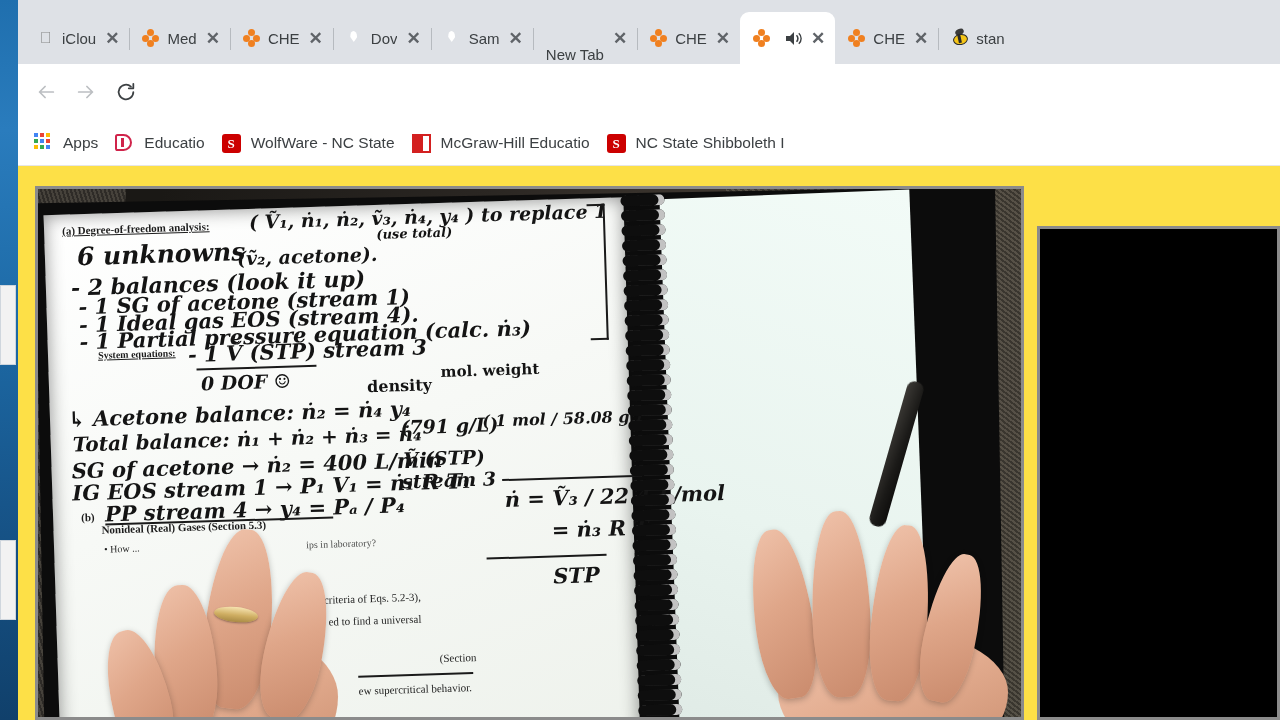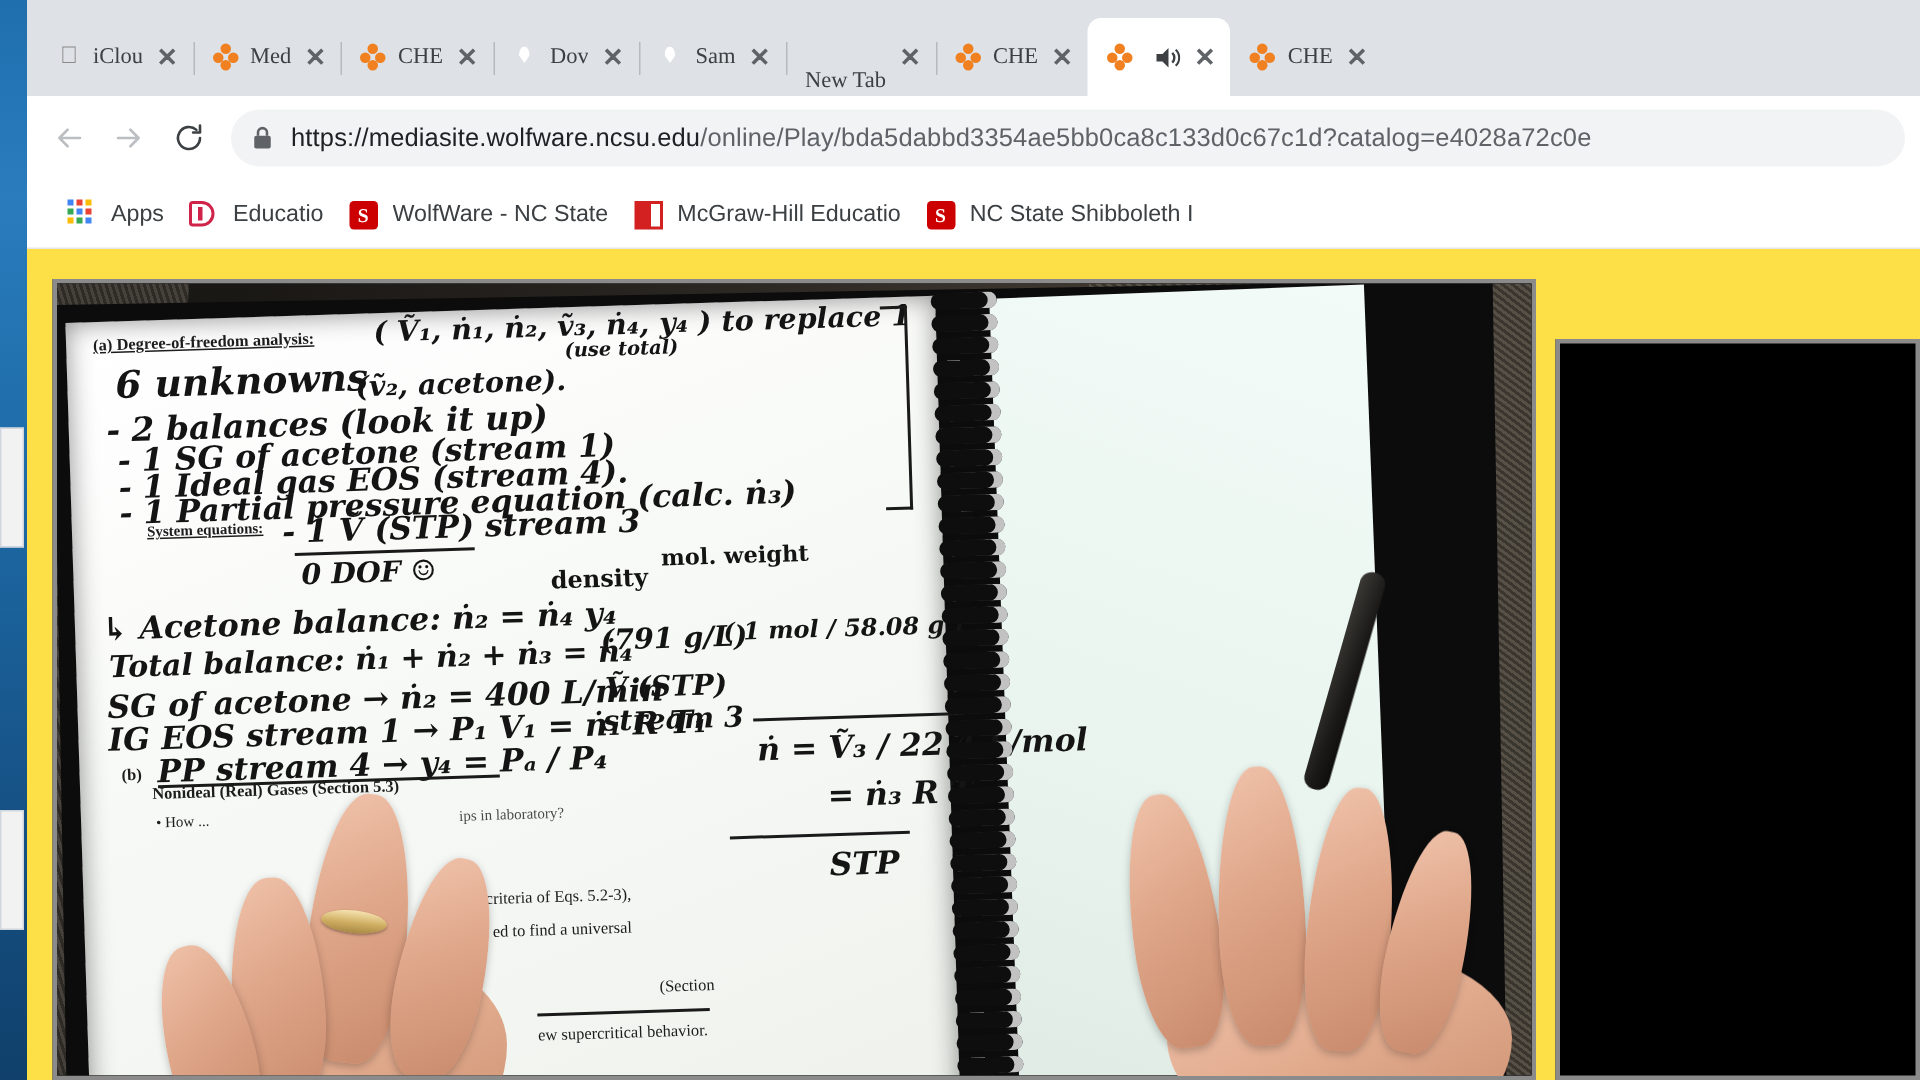--- a/index.html
+++ b/index.html
@@ -38,21 +38,21 @@
     position:relative;height:52px;min-width:0;
     display:flex;align-items:center;gap:7px;
     padding:0 10px 0 13px;box-sizing:border-box;
     font-size:15px;color:#3c4043;white-space:nowrap;
     border-radius:9px 9px 0 0;
   }
   .tab .tab-sep{
     position:absolute;left:0;top:16px;width:1px;height:22px;background:#b6babf;
   }
   .tab.active{background:#ffffff;color:#202124;}
-  .tab-title{overflow:hidden;max-width:58px;text-overflow:clip;display:inline-block;font-family:Liberation Serif, serif;}
+  .tab-title{overflow:hidden;max-width:58px;text-overflow:clip;display:inline-block;}
   .tab.t-newtab .tab-title{max-width:70px;margin-top:32px;}
   .tab.active .tab-title{max-width:6px;}
   .tab-close{
     font-size:17px;font-weight:bold;color:#5f6368;line-height:1;
     margin-left:2px;cursor:default;
   }
   .fav{width:18px;height:18px;flex:none;position:relative;display:inline-block;}
 
   
   .fav-mediasite i{position:absolute;width:7px;height:7px;border-radius:50%;background:#f08020;}
@@ -108,21 +108,21 @@
   .lock{margin-right:12px;display:flex;align-items:center;}
   .url{
     font-size:17px;color:#5f6368;white-space:nowrap;overflow:hidden;
     letter-spacing:0.1px;
   }
   .url .dom{color:#202124;}
 
   
   .bookmarks{
     height:46px;background:#fff;display:flex;align-items:center;
-    padding:0 23px;box-sizing:border-box;gap:0px;
+    padding:0 12px;box-sizing:border-box;gap:0px;
     border-bottom:1px solid #e6e6e6;
   }
   .bm{
     display:flex;align-items:center;gap:9px;padding:0 13px 0 4px;
     font-size:15.5px;color:#3c4043;white-space:nowrap;
   }
   .bm .bmi{width:20px;height:20px;flex:none;position:relative;}
   .bm-label{overflow:hidden;}
 
   
@@ -347,49 +347,49 @@
         <span class="fav fav-mediasite">
             <i></i>
             <i></i>
             <i></i>
             <i></i>
           </span>
         <span class="tab-title">CHE</span>
         <span class="tab-close">✕</span>
       </div>
 
+      <div class="tab">
+        <span class="tab-sep"></span>
+        <span class="fav fav-bee">
+          <span class="wing"></span>
+            <span class="body"></span>
+            <span class="stripe"></span>
+        </span>
+        <span class="tab-title">stan</span>
+      </div>
     </div>
 
     <div class="toolbar">
       <div class="navbtn">
         <svg width="22" height="22" viewBox="0 0 24 24">
           <path d="M20 12H5M11 6l-6 6 6 6" stroke="#bcbfc2" stroke-width="1.9" fill="none" stroke-linecap="round" stroke-linejoin="round"></path>
         </svg>
       </div>
       <div class="navbtn">
         <svg width="22" height="22" viewBox="0 0 24 24">
           <path d="M4 12h15M13 6l6 6-6 6" stroke="#bcbfc2" stroke-width="1.9" fill="none" stroke-linecap="round" stroke-linejoin="round"></path>
         </svg>
       </div>
       <div class="navbtn">
         <svg width="22" height="22" viewBox="0 0 24 24">
           <path d="M20 12a8 8 0 1 1-2.6-5.9" stroke="#3c4043" stroke-width="1.9" fill="none" stroke-linecap="round"></path>
           <path d="M20 3v5h-5" stroke="#3c4043" stroke-width="1.9" fill="none" stroke-linecap="round" stroke-linejoin="round"></path>
         </svg>
       </div>
 
-      <div class="omnibox">
-        <span class="lock">
-          <svg width="14" height="16" viewBox="0 0 14 16">
-            <rect x="1.5" y="6.5" width="11" height="8.5" rx="1.4" fill="#5f6368"></rect>
-            <path d="M4 6.5V4.4a3 3 0 0 1 6 0v2.1" stroke="#5f6368" stroke-width="1.7" fill="none"></path>
-          </svg>
-        </span>
-        <span class="url"><span class="dom">https://mediasite.wolfware.ncsu.edu</span><span>/online/Play/bda5dabbd3354ae5bb0ca8c133d0c67c1d?catalog=e4028a72c0e</span></span>
-      </div>
     </div>
 
     <div class="bookmarks">
       <div class="bm">
         <span class="bmi ico-apps">
           <s style="background:#4285f4"></s>
             <s style="background:#ea4335"></s>
             <s style="background:#fbbc05"></s>
           <s style="background:#34a853"></s>
             <s style="background:#4285f4"></s>

